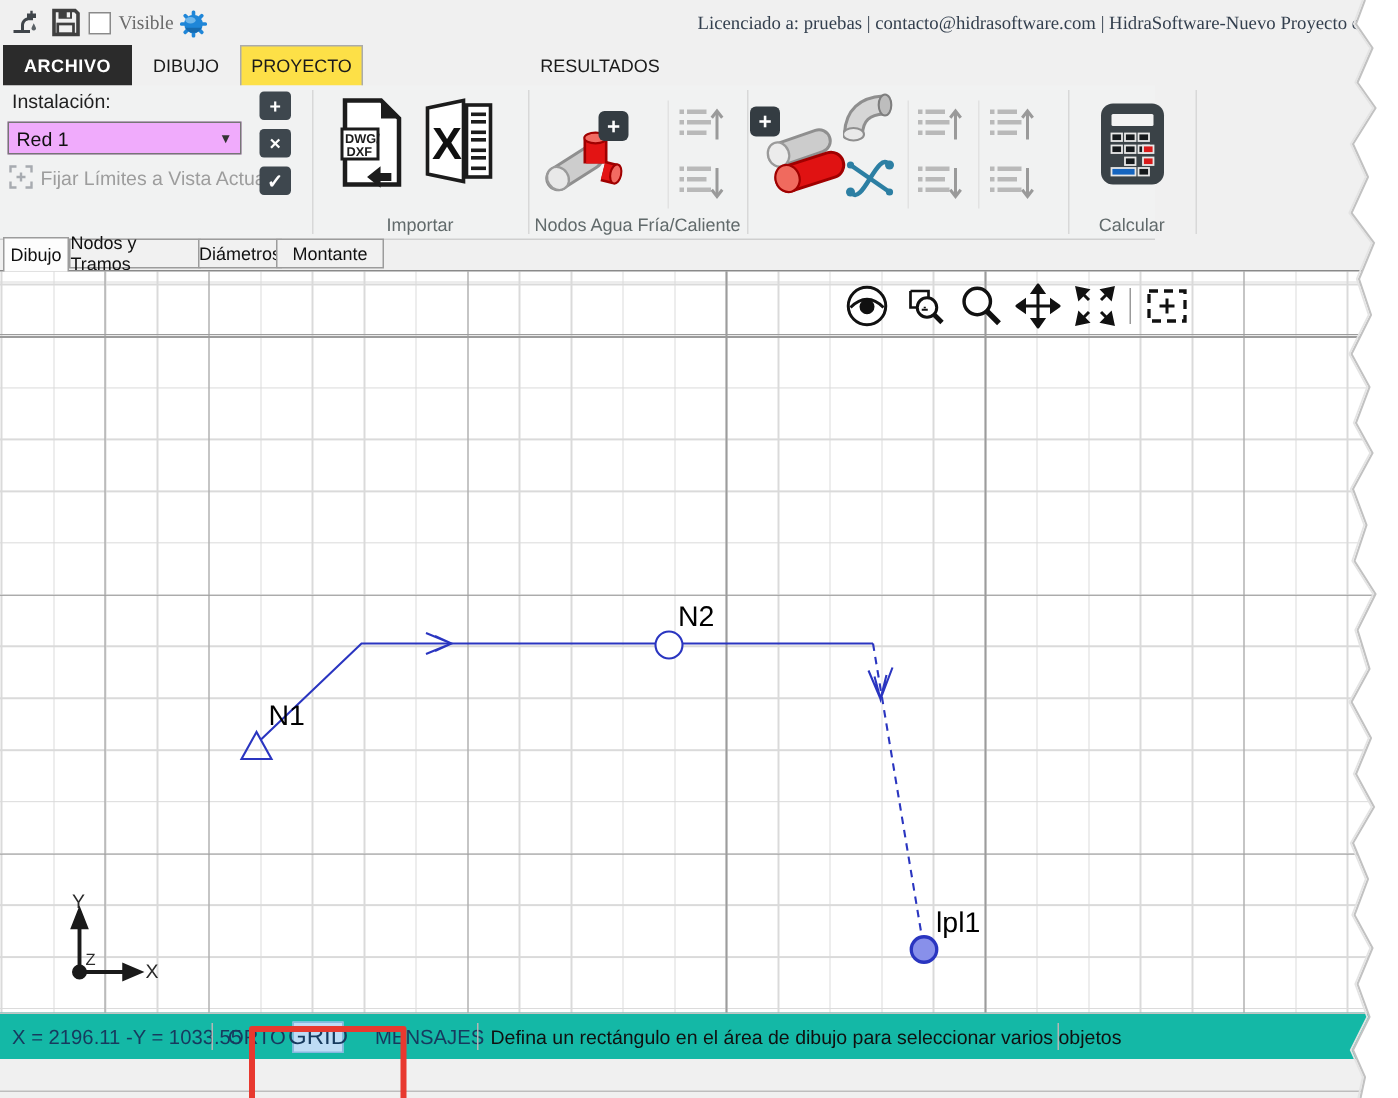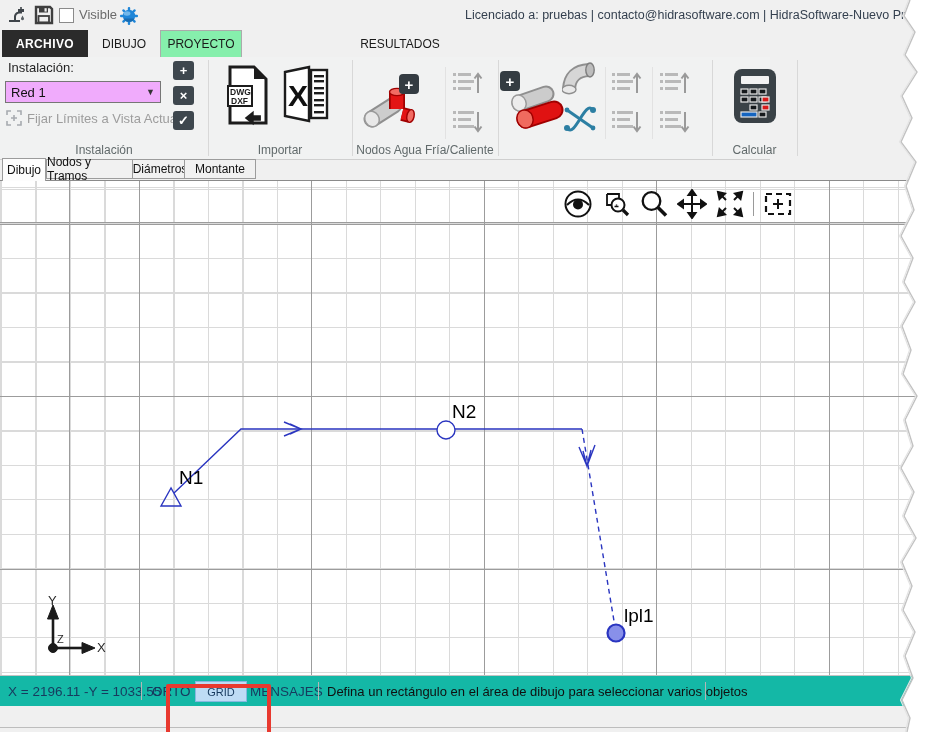--- a/index.html
+++ b/index.html
@@ -1,28 +1,28 @@
 <!DOCTYPE html>
 <html><head>
 <meta charset="utf-8">
 <style>
   html,body{margin:0;padding:0;}
   body{font-family:"Liberation Sans",sans-serif;background:#fff;}
   #app{position:relative;width:932px;height:732px;background:#f0f0f0;overflow:hidden;}
   .abs{position:absolute;}
   
-  #topbar{left:0;top:0;width:932px;height:30px;}
+  #topbar{left:0;top:0;width:932px;height:30px;font-family:Liberation Serif, serif;}
   .qa-check{left:59px;top:8px;width:13px;height:13px;background:#fff;border:1px solid #8a8a8a;}
   .qa-visible{left:79px;top:7px;font-size:13px;color:#6b6b6b;}
   .license{left:465px;top:8px;width:450px;font-size:12.5px;color:#333f4e;white-space:nowrap;overflow:hidden;}
   
   .rtab{top:30px;height:27px;display:flex;align-items:center;justify-content:center;
         font-size:12px;color:#1a1a1a;cursor:default;box-sizing:border-box;}
   .rtab.dark{background:#2b2b2b;color:#fff;font-weight:bold;letter-spacing:.4px;}
-  .rtab.active{background:#86efac;border:1px solid #ababab;border-bottom:none;}
+  .rtab.active{background:#fde047;border:1px solid #ababab;border-bottom:none;}
   
   #ribbon{left:0;top:57px;width:770px;height:103px;background:#f1f2f2;border-bottom:1px solid #cfcfcf;box-sizing:border-box;}
   .gsep{top:3px;height:96px;width:1px;background:#d8d8d8;}
   .isep{width:1px;background:#e2e2e2;}
   .glabel{top:86px;text-align:center;font-size:12px;color:#616a6b;white-space:nowrap;}
   .fieldlbl{font-size:13px;color:#1f1f1f;}
   .combo{left:5px;top:24px;width:156px;height:22px;background:#f0abfc;border:1px solid #767676;box-sizing:border-box;
          display:flex;align-items:center;font-size:13px;color:#111;padding-left:5px;}
   .combo .caret{margin-left:auto;margin-right:5px;font-size:9px;color:#333;}
   .sq-btn{width:21px;height:19px;background:#3e474e;border-radius:3px;color:#fff;display:flex;
@@ -43,22 +43,22 @@
       repeating-linear-gradient(to right,#dadada 0 1px,transparent 1px 34.5px),
       repeating-linear-gradient(to bottom,#dadada 0 1px,transparent 1px 34.5px);
     background-position:139px 0,0 43px,1px 0,0 8px;}
   #canvas-tools{left:563px;top:8px;display:flex;align-items:center;gap:8px;}
   .nodelabel{font-size:19px;color:#000;white-space:nowrap;}
   
   #statusbar{left:0;top:675px;width:932px;height:31px;background:#14b8a6;border-top:1px solid #c4c4c4;box-sizing:border-box;}
   .sb-text{top:8px;font-size:13.5px;color:#173a5e;white-space:nowrap;}
   .sb-sep{top:6px;width:1px;height:18px;background:#b5b5b5;}
   .sb-line{left:0;top:727px;width:932px;height:1px;background:#bdbdbd;}
-  #grid-btn{left:195px;top:5px;width:52px;height:21px;background:#bedcf5;border:1px solid #86b8e0;box-sizing:border-box;
-            display:flex;align-items:center;justify-content:center;font-size:11px;color:#173a5e;}
+  #grid-btn{left:195px;top:5px;width:34px;height:21px;background:#bedcf5;border:1px solid #86b8e0;box-sizing:border-box;
+            display:flex;align-items:center;justify-content:center;font-size:16px;color:#173a5e;}
   #annotation{left:166px;top:684px;width:97px;height:47px;border:4px solid #e8392f;border-radius:2px;z-index:50;background:transparent;}
   #torn{right:0;top:0;z-index:90;pointer-events:none;}
 </style>
 </head>
 <body>
 
 <div id="app">
 
   <div id="topbar" class="abs">
     <svg class="abs" style="left:6px;top:7px" width="19" height="17" viewBox="0 0 19 17">
@@ -115,21 +115,20 @@
             <path d="M15 11 v4 h-4"></path>
             <path d="M5 15 h-4 v-4"></path>
           <path d="M8 5 v6 M5 8 h6"></path>
         </g>
       </svg>
       <span>Fijar Límites a Vista Actual</span>
     </div>
     <div class="abs sq-btn" style="left:173px;top:4px">+</div>
     <div class="abs sq-btn" style="left:173px;top:29px">×</div>
     <div class="abs sq-btn" style="left:173px;top:54px">✓</div>
-    <div class="abs glabel" style="left:0;width:208px">Instalación</div>
     <div class="abs gsep" style="left:208px"></div>
 
     <svg class="abs" style="left:224px;top:7px" width="46" height="62" viewBox="0 0 46 62">
       <path d="M6 3 h24 l12 12 v44 h-36 z" fill="#fff" stroke="#1c1c1c" stroke-width="3"></path>
       <path d="M30 3 l12 12 h-12 z" fill="#1c1c1c"></path>
       <rect x="4" y="22" width="24" height="20" fill="#fff" stroke="#1c1c1c" stroke-width="2"></rect>
       <text x="6" y="31" font-size="8.5" font-weight="bold" fill="#1c1c1c" font-family="Liberation Sans,sans-serif">DWG/</text>
       <text x="7" y="40" font-size="8.5" font-weight="bold" fill="#1c1c1c" font-family="Liberation Sans,sans-serif">DXF</text>
       <path d="M38 46 v5 h-8 v-5 l-10 8 10 8 v-5 h8 v-5" fill="#1c1c1c" transform="scale(0.9) translate(3 6)"></path>
     </svg>

